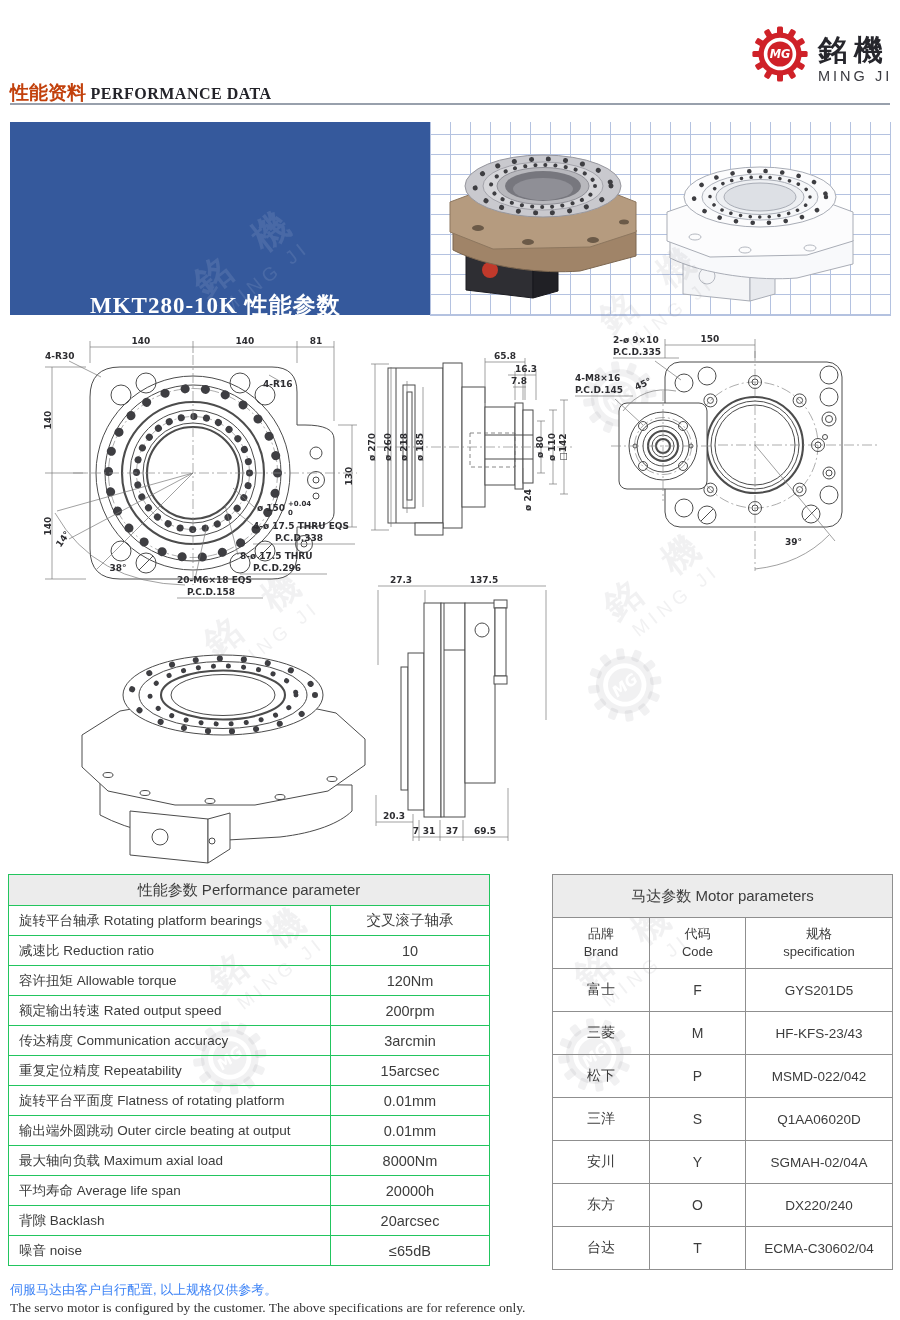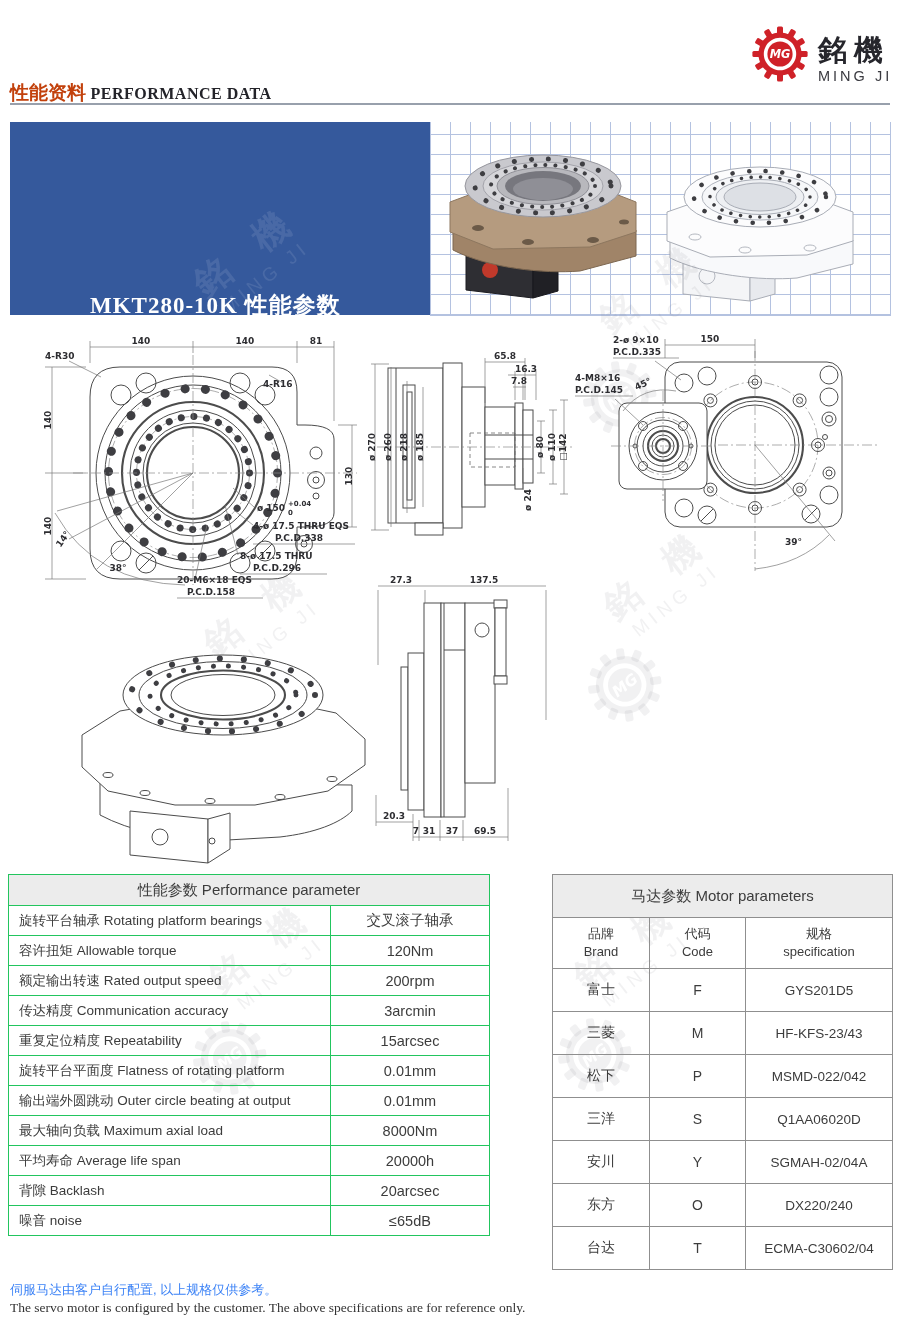--- a/index.html
+++ b/index.html
@@ -463,20 +463,24 @@
   <table class="ptable">
     <tbody>
         <tr>
           <td class="thead" colspan="2">性能参数 Performance parameter</td>
         </tr>
     <tr>
           <td>旋转平台轴承 Rotating platform bearings</td>
           <td class="val">交叉滚子轴承</td>
         </tr>
     <tr>
+          <td>减速比 Reduction ratio</td>
+          <td class="val">10</td>
+        </tr>
+    <tr>
           <td>容许扭矩 Allowable torque</td>
           <td class="val">120Nm</td>
         </tr>
     <tr>
           <td>额定输出转速 Rated output speed</td>
           <td class="val">200rpm</td>
         </tr>
     <tr>
           <td>传达精度 Communication accuracy</td>
           <td class="val">3arcmin</td>

